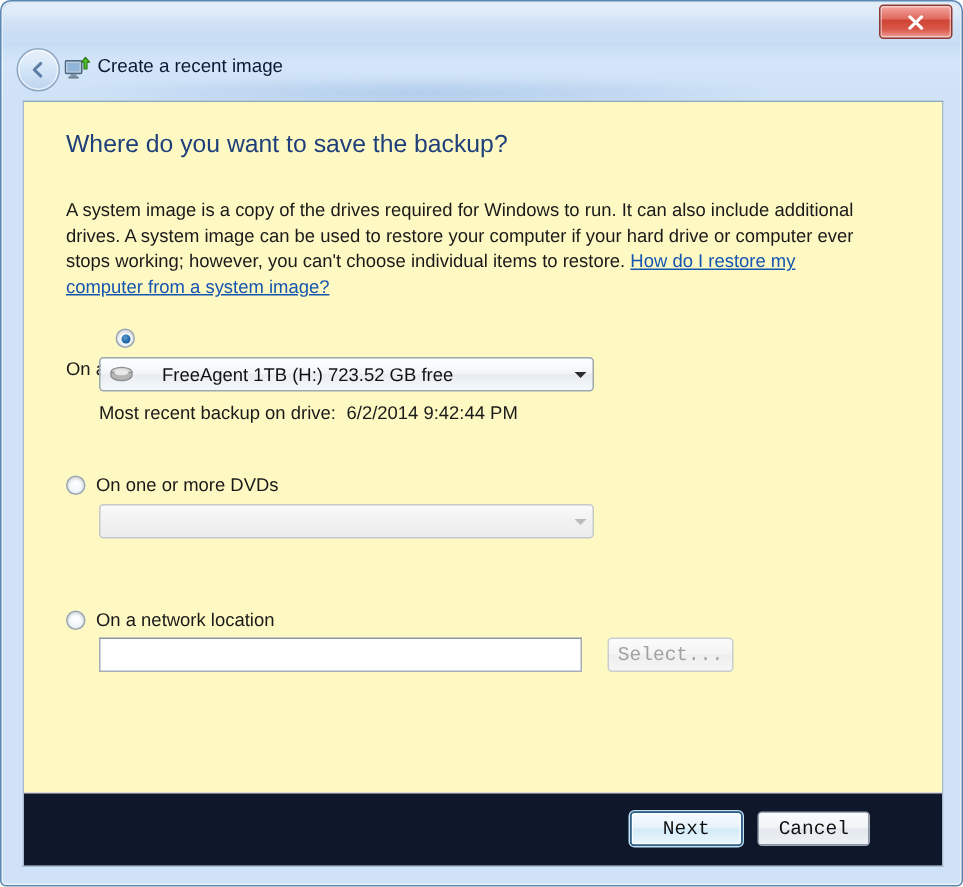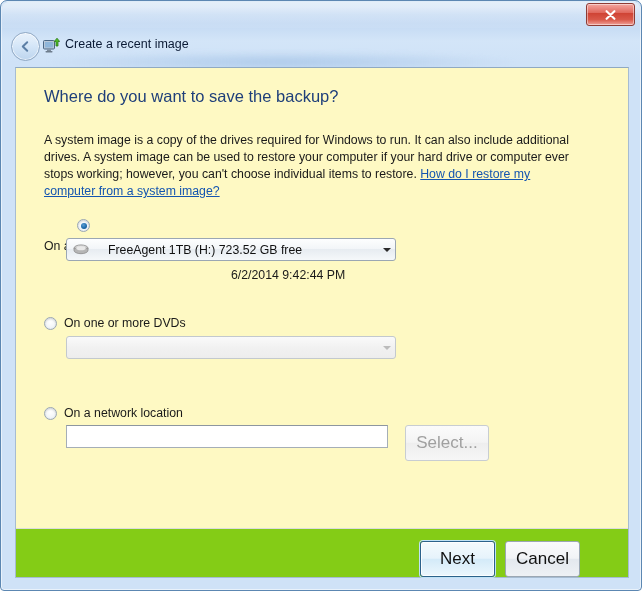--- a/index.html
+++ b/index.html
@@ -241,26 +241,26 @@
     font-size: 12.3px;
     color: #111;
     padding: 0 4px;
     outline: none;
   }
 
   
   .btn {
     position: absolute;
     box-sizing: border-box;
-    height: 36px;
+    height: 23px;
     border: 1px solid #9ba7b3;
     border-radius: 3px;
     background: linear-gradient(to bottom, #fafbfc 0%, #f1f3f6 48%, #e3e8ee 50%, #eef1f5 100%);
-    font-family: Liberation Sans, sans-serif;
-    font-size: 17px;
+    font-family: Liberation Mono, monospace;
+    font-size: 13px;
     color: #101010;
     display: flex;
     align-items: center;
     justify-content: center;
     cursor: pointer;
   }
   .btn.disabled {
     color: #a0a0a0;
     border-color: #c8cdd2;
     background: linear-gradient(to bottom, #fbfbfb 0%, #f4f4f4 48%, #eeeeee 50%, #f6f6f6 100%);
@@ -270,21 +270,21 @@
     border-color: #2c628b;
     background: linear-gradient(to bottom, #f4fafd 0%, #e6f3fb 48%, #d3eaf8 50%, #ecf7fd 100%);
     box-shadow: 0 0 0 1px #bfe2f5, inset 0 0 0 1px rgba(255,255,255,0.85);
   }
 
   
   #footer {
     position: absolute;
     left: 0; right: 0; bottom: 0;
     height: 48px;
-    background: #84cc16;
+    background: #0f172a;
     border-top: 1px solid #dcdcdc;
   }
 </style>
 </head>
 <body>
 
 <div id="window">
 
   <div id="glass-top"></div>
   <div id="glass-blob"></div>
@@ -331,20 +331,21 @@
             <path d="M1 5.2 L1 7.4 A7 3.3 0 0 0 15 7.4 L15 5.2 Z" fill="#b5b5b5" stroke="#8d8d8d" stroke-width="0.8"></path>
             <ellipse cx="8" cy="5.2" rx="4.6" ry="2" fill="#e8e8e8"></ellipse>
           </svg>
           <span>FreeAgent 1TB (H:)  723.52 GB free</span>
         </span>
         <span class="combo-arrow">
             <span class="tri"></span>
           </span>
       </div>
 
+      <div class="info-label" style="left:50px; top:200px;">Most recent backup on drive:</div>
       <div class="info-label" style="left:215px; top:200px;">6/2/2014 9:42:44 PM</div>
 
       <div class="opt-row" style="left:28px; top:248px;">
         <span class="radio"></span>
         <span class="opt-label">On one or more DVDs</span>
       </div>
 
       <div class="combo disabled" style="left:50px; top:268px; width:330px;">
         <span class="combo-text"></span>
         <span class="combo-arrow">

